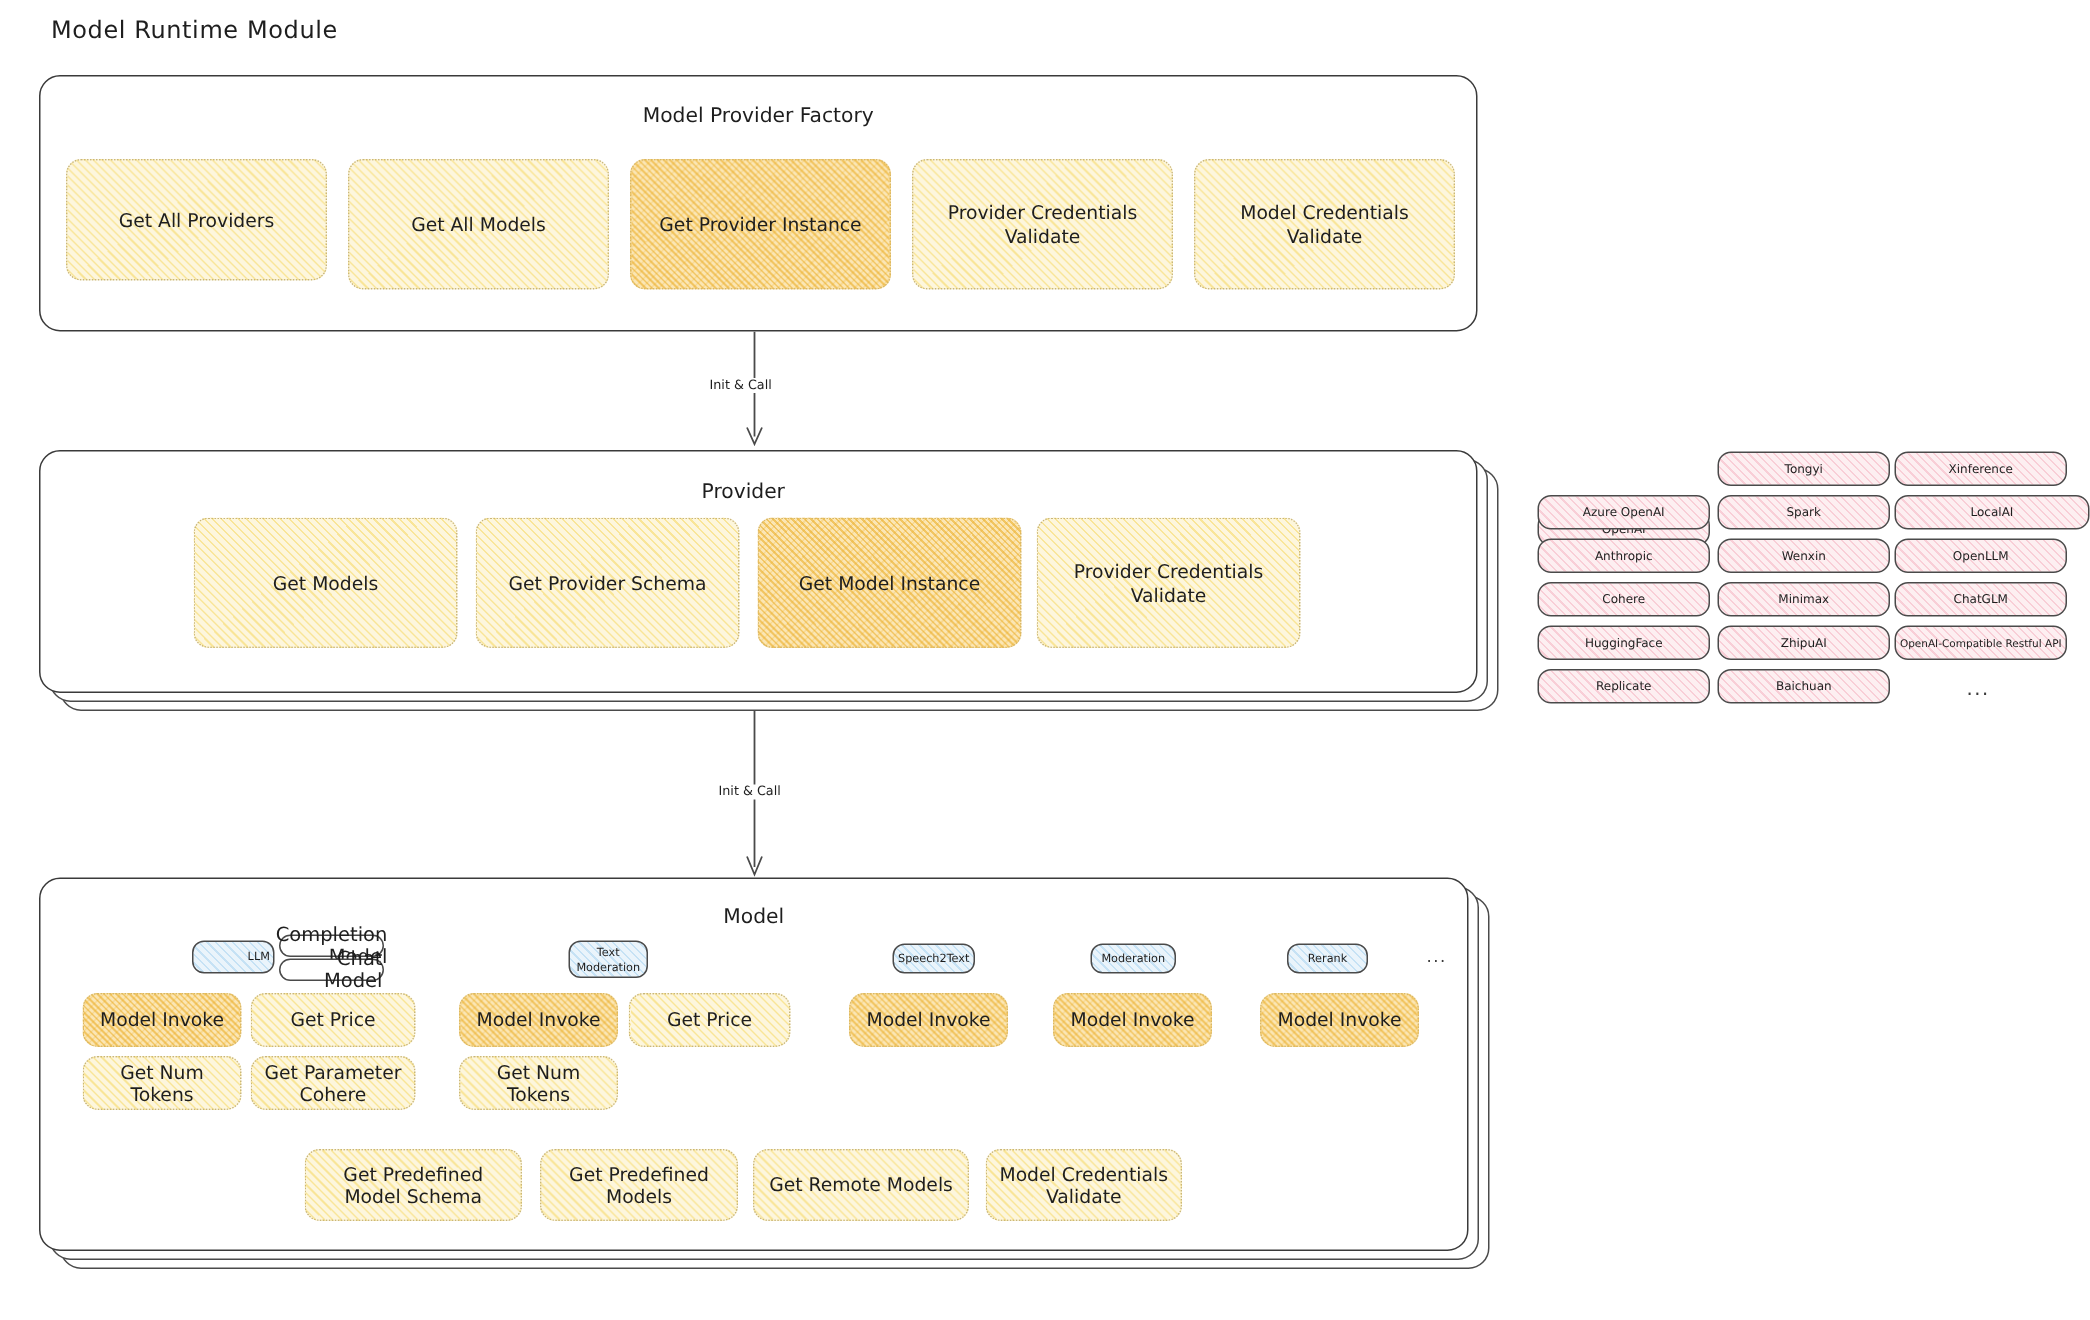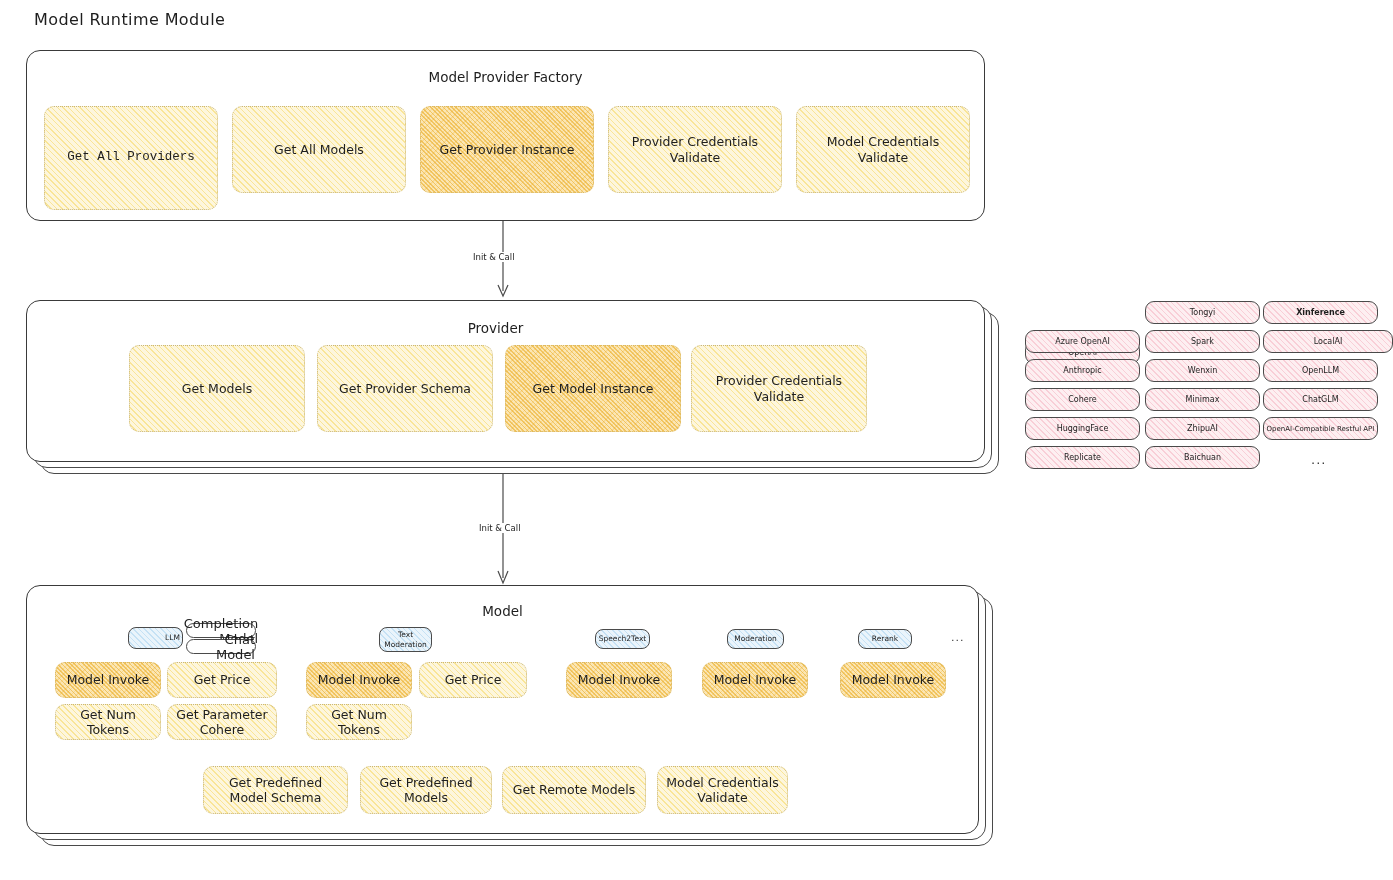--- a/index.html
+++ b/index.html
@@ -164,21 +164,21 @@
   }
 </style>
 </head>
 <body>
 
 <div id="page-title">Model Runtime Module</div>
 
 <div class="sketch-panel" style="left:26px; top:50px; width:959px; height:171px;"></div>
 <div class="panel-title" style="left:26px; top:69px; width:959px;">Model Provider Factory</div>
 
-<div class="node" style="left:44px; top:106px; width:174px; height:104px;font-family:Liberation Mono, monospace;">Get All Providers</div>
+<div class="node" style="left:44px; top:106px; width:174px; height:81px;">Get All Providers</div>
 <div class="node" style="left:232px; top:106px; width:174px; height:87px;">Get All Models</div>
 <div class="node hl" style="left:420px; top:106px; width:174px; height:87px;">Get Provider Instance</div>
 <div class="node" style="left:608px; top:106px; width:174px; height:87px;">Provider Credentials Validate</div>
 <div class="node" style="left:796px; top:106px; width:174px; height:87px;">Model Credentials Validate</div>
 
 <div class="arrow-wrap" style="left:495px; top:221px; width:16px; height:78px;">
   <svg width="16" height="78" viewBox="0 0 16 78">
     <path d="M8 0 L8 70" stroke="#4a4a4a" stroke-width="1.2" fill="none"></path>
     <path d="M3 64 L8 75 L13 64" stroke="#4a4a4a" stroke-width="1.2" fill="none"></path>
   </svg>
@@ -202,21 +202,21 @@
 <div class="chip-pink" style="left:1025px; top:417px; width:115px; height:23px;">HuggingFace</div>
 <div class="chip-pink" style="left:1025px; top:446px; width:115px; height:23px;">Replicate</div>
 
 <div class="chip-pink" style="left:1145px; top:301px; width:115px; height:23px;">Tongyi</div>
 <div class="chip-pink" style="left:1145px; top:330px; width:115px; height:23px;">Spark</div>
 <div class="chip-pink" style="left:1145px; top:359px; width:115px; height:23px;">Wenxin</div>
 <div class="chip-pink" style="left:1145px; top:388px; width:115px; height:23px;">Minimax</div>
 <div class="chip-pink" style="left:1145px; top:417px; width:115px; height:23px;">ZhipuAI</div>
 <div class="chip-pink" style="left:1145px; top:446px; width:115px; height:23px;">Baichuan</div>
 
-<div class="chip-pink" style="left:1263px; top:301px; width:115px; height:23px;font-weight:bold;">Xinference</div>
+<div class="chip-pink" style="left:1263px; top:301px; width:115px; height:23px;">Xinference</div>
 <div class="chip-pink" style="left:1263px; top:330px; width:130px; height:23px;">LocalAI</div>
 <div class="chip-pink" style="left:1263px; top:359px; width:115px; height:23px;">OpenLLM</div>
 <div class="chip-pink" style="left:1263px; top:388px; width:115px; height:23px;">ChatGLM</div>
 <div class="chip-pink" style="left:1263px; top:417px; width:115px; height:23px; font-size:7px;">OpenAI-Compatible Restful API</div>
 <div class="ellipsis-mark" style="left:1311px; top:452px;">...</div>
 
 <div class="arrow-wrap" style="left:495px; top:474px; width:16px; height:112px;">
   <svg width="16" height="112" viewBox="0 0 16 112">
     <path d="M8 0 L8 104" stroke="#4a4a4a" stroke-width="1.2" fill="none"></path>
     <path d="M3 97 L8 109 L13 97" stroke="#4a4a4a" stroke-width="1.2" fill="none"></path>

